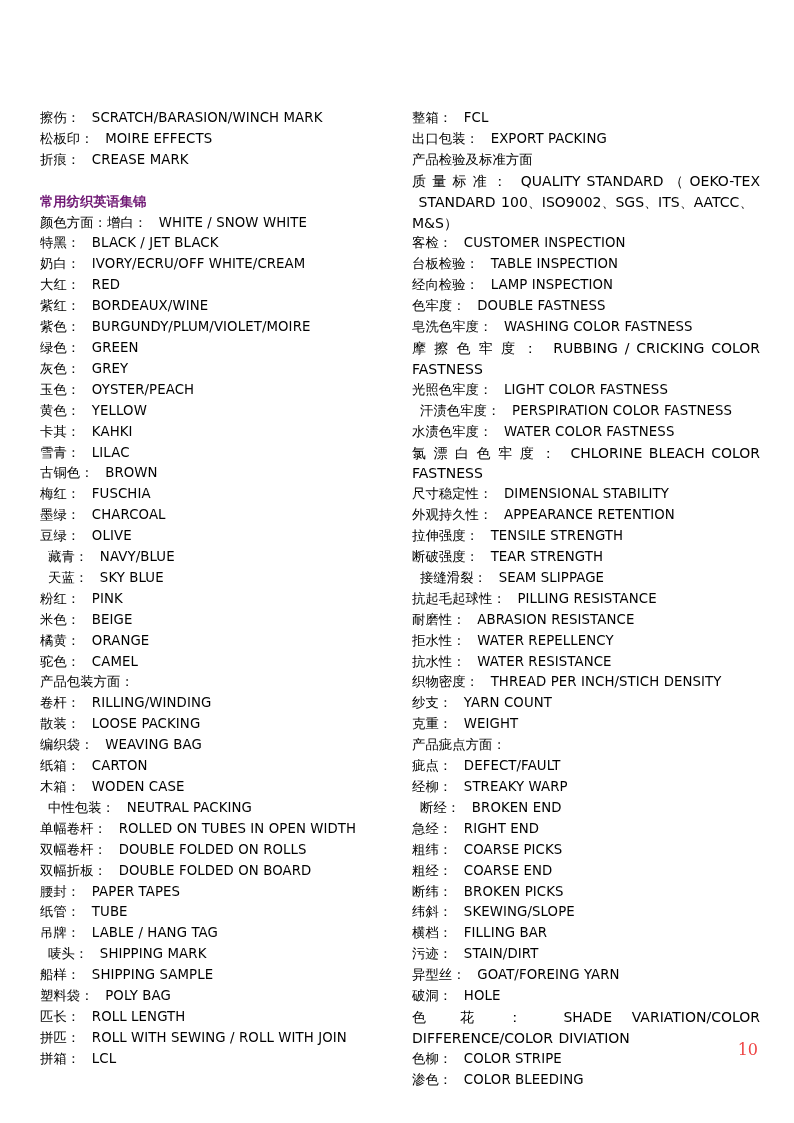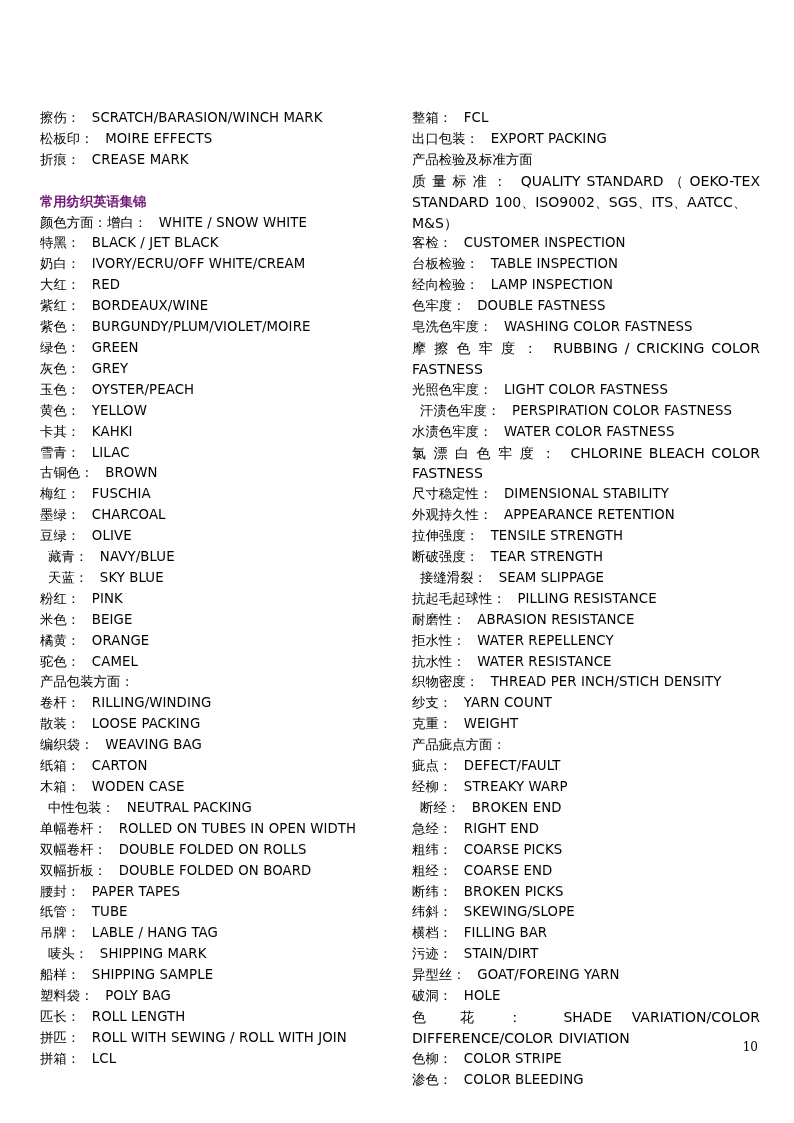--- a/index.html
+++ b/index.html
@@ -55,38 +55,38 @@
   
   .jline {
     font-size: 14px;
     line-height: 20.9px;
     text-align: justify;
     text-align-last: justify;
     word-spacing: 1px;
   }
   .jline .tail {
     display: block;
-    text-align: left;
+    text-align: center;
     text-align-last: left;
   }
   .jhead {
     display: block;
     text-align: justify;
     text-align-last: justify;
   }
 
   .gap { margin-left: 0.55em; }
 
   .page-number {
     position: absolute;
     right: 36px;
     top: 1040px;
     font-family: "DejaVu Serif", "Liberation Serif", serif;
-    font-size: 12px;
-    color: #000000;
+    font-size: 16px;
+    color: #ef4444;
   }
 </style>
 </head>
 <body>
 
 <div class="page">
 
   <div class="col col-left" id="col-left">
       <div class="line"><span>擦伤：</span> <span class="gap">SCRATCH/BARASION/WINCH  MARK</span></div>
       <div class="line"><span>松板印：</span> <span class="gap">MOIRE EFFECTS</span></div>

